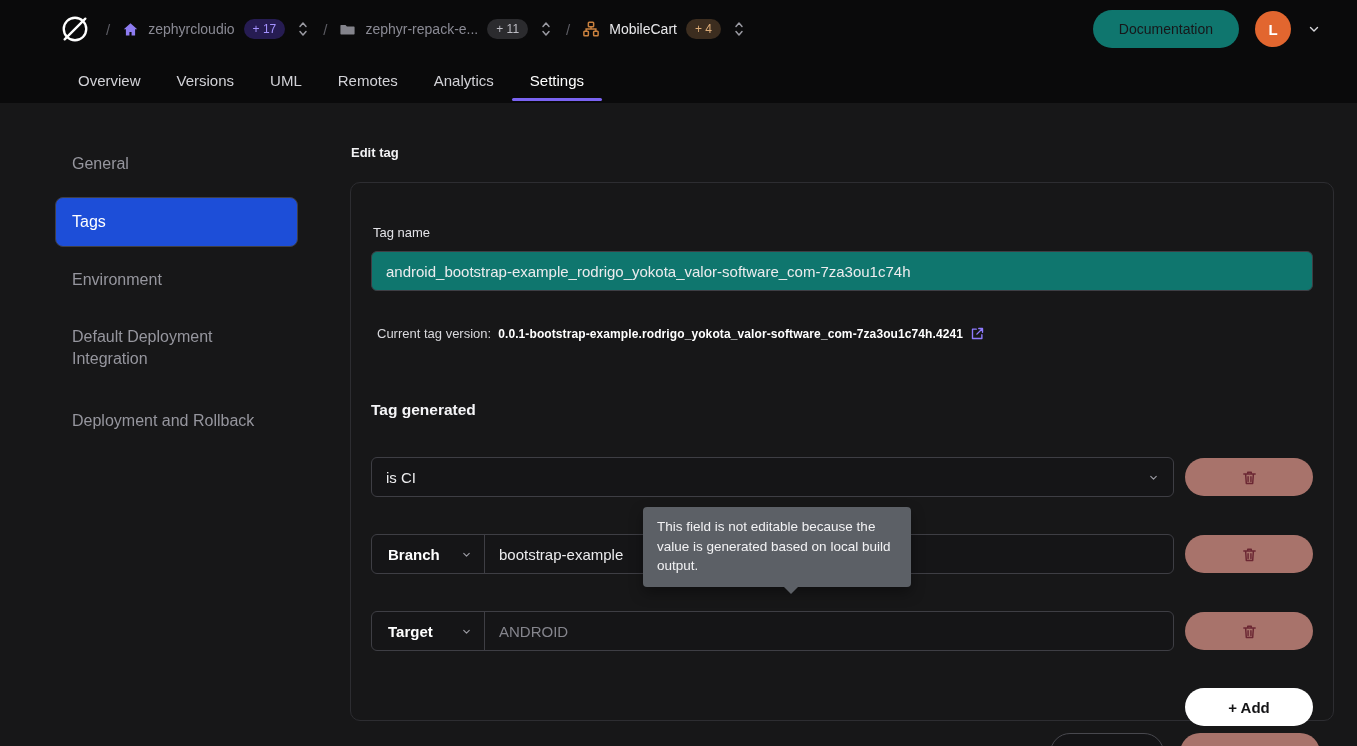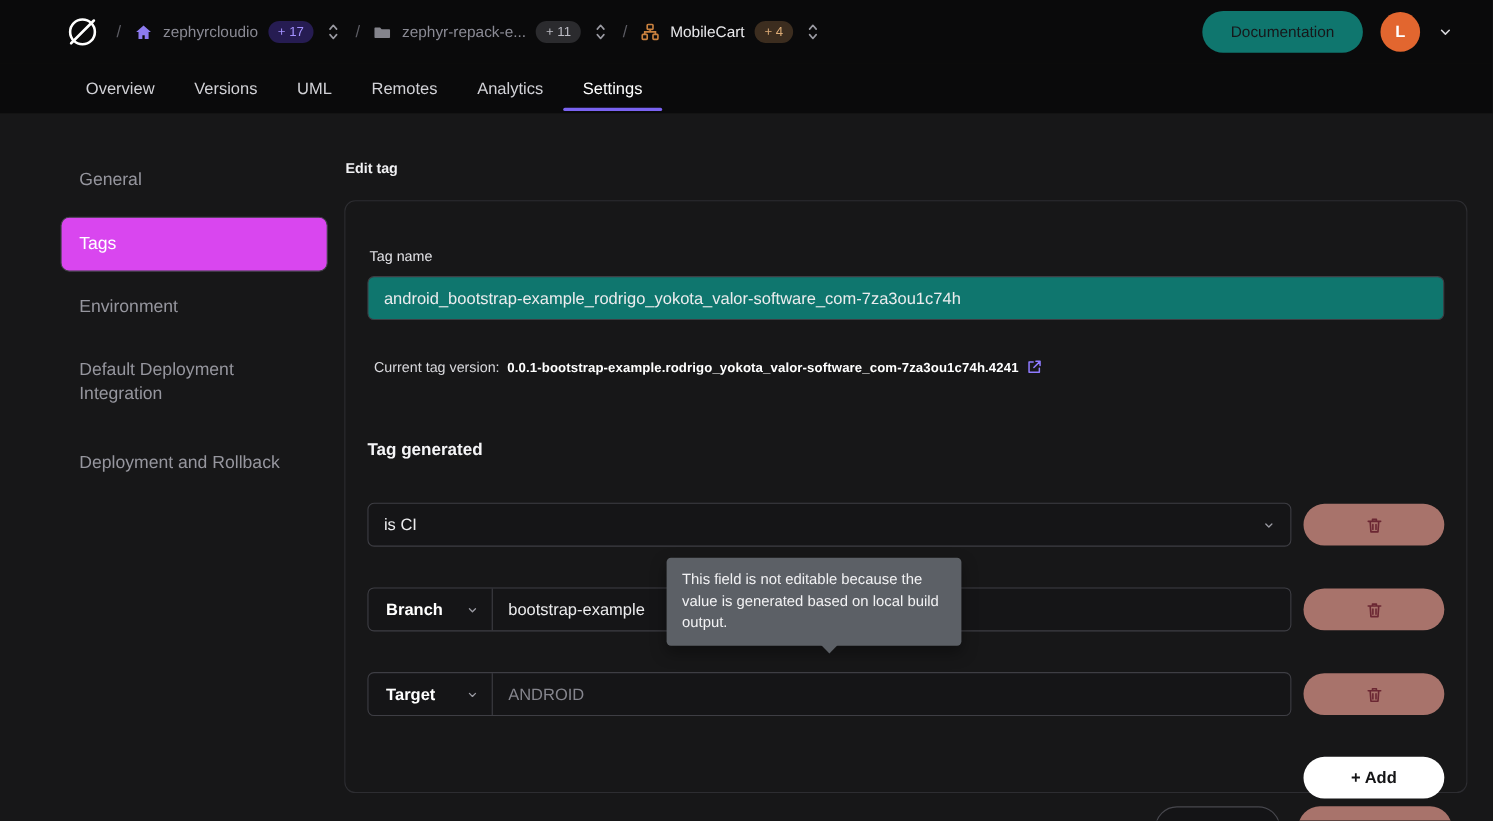--- a/index.html
+++ b/index.html
@@ -65,33 +65,33 @@
     color: #d2d2d7;
     cursor: pointer;
   }
   .tab.active { color: #ffffff; }
   .tab.active::after {
     content: ""; position: absolute; left: 0; right: 0; bottom: 2px;
     height: 3px; background: #7a63f1; border-radius: 2px;
   }
 
   
-  .content { display: flex; height: 643px; }
+  .content { display: flex; height: 643px; gap: 37px; }
   .sidebar { width: 313px; padding: 50px 15px 0 55px; flex: none; }
   .side-item {
     font-size: 16px; color: #96969e; line-height: 22px;
     padding-left: 17px; cursor: pointer;
   }
   .side-item.mb-a { margin-bottom: 22px; }
   .side-item.mb-b { margin-bottom: 35px; }
   .side-item.mb-c { margin-bottom: 40px; }
   .side-item.active-box {
     color: #ffffff;
     border: 1px solid #3f3f45;
-    background: #d946ef;
+    background: #1d4ed8;
     border-radius: 8px;
     padding: 13px 16px;
     margin-bottom: 22px;
   }
   .side-item.two-line { width: 200px; }
 
   .main { flex: 1; padding-right: 23px; }
   .section-title { margin: 42px 0 22px 1px; font-size: 13px; font-weight: 700; color: #f2f2f4; }
 
   .card {

